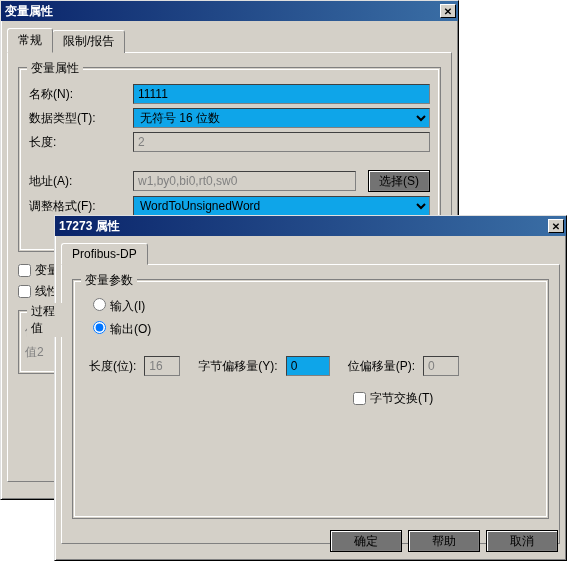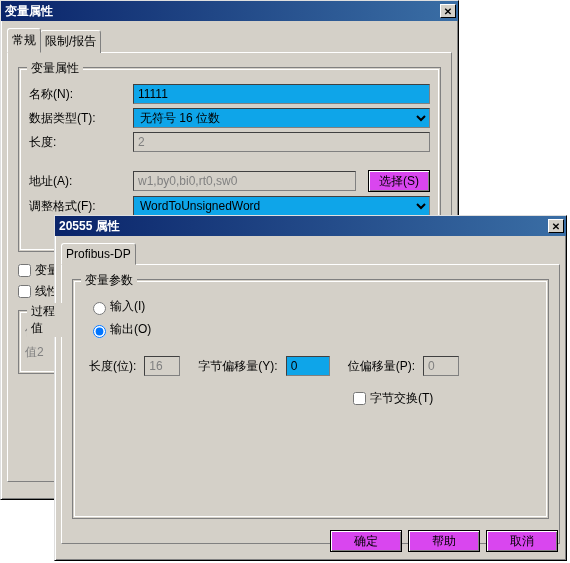--- a/index.html
+++ b/index.html
@@ -3,34 +3,34 @@
 <meta charset="utf-8">
 <style>
 *{box-sizing:border-box;margin:0;padding:0;font-family:"Microsoft YaHei","SimSun",Tahoma,sans-serif;font-size:12px}
 body{background:#fff;width:570px;height:563px;position:relative;overflow:hidden}
 .win{position:absolute;background:#d4d0c8;border:1px solid #000;border-top-color:#dfdfdf;border-left-color:#dfdfdf;box-shadow:inset 1px 1px 0 #fff,inset -1px -1px 0 #808080}
 .titlebar{background:linear-gradient(to right,#0a246a,#3a6ea5);height:20px;color:#fff;display:flex;align-items:center;padding:0 2px 0 4px;font-weight:bold}
 .titlebar .title{flex:1}
 .closebtn{width:16px;height:14px;background:#d4d0c8;border:1px solid #fff;border-right-color:#000;border-bottom-color:#000;display:flex;align-items:center;justify-content:center;color:#000;font-weight:bold;font-size:10px;line-height:9px;font-family:Arial}
 .body{padding:6px}
 .tabs{display:flex;position:relative;top:1px;z-index:2}
-.tab{padding:3px 4px;background:#d4d0c8;border:1px solid #fff;border-right-color:#808080;border-bottom:none;border-top-left-radius:3px;border-top-right-radius:3px;margin-right:-1px}
+.tab{padding:3px 10px;background:#d4d0c8;border:1px solid #fff;border-right-color:#808080;border-bottom:none;border-top-left-radius:3px;border-top-right-radius:3px;margin-right:-1px}
 .tab.inactive{border-top-color:#fff;border-left-color:#fff;background:#d4d0c8;margin-top:2px;padding-top:2px;padding-bottom:2px}
 .tab.active{background:#d4d0c8;border-bottom:1px solid #d4d0c8;position:relative;z-index:3}
 .tabpanel{border:1px solid #fff;border-right-color:#808080;border-bottom-color:#808080;background:#d4d0c8;padding:10px;height:430px;position:relative}
 .group{border:1px solid #808080;border-radius:0;padding:12px 10px 10px;margin:4px 0 10px;position:relative}
 .group::after{content:"";position:absolute;inset:1px;border:1px solid #fff;pointer-events:none}
 .group-title{position:absolute;top:-8px;left:8px;background:#d4d0c8;padding:0 4px;z-index:2}
 .row{display:flex;align-items:center;margin:4px 0;gap:12px}
 .lbl{width:92px}
 .txt{height:20px;background:#0ea5e9;border:1px solid #808080;border-top-color:#404040;border-left-color:#404040;padding:1px 4px;font-size:12px;flex:1;min-width:0;font-family:Tahoma,sans-serif}
 .txt[disabled]{background:#d4d0c8;color:#808080}
 select.txt{padding:0 2px}
-.btn{height:22px;min-width:72px;background:#d946ef;border:1px solid #000;box-shadow:inset 1px 1px 0 #fff,inset -1px -1px 0 #808080;padding:0 10px;text-align:center;cursor:pointer}
-.radio{display:flex;align-items:flex-end;gap:4px}
+.btn{height:22px;min-width:72px;background:#737373;border:1px solid #000;box-shadow:inset 1px 1px 0 #fff,inset -1px -1px 0 #808080;padding:0 10px;text-align:center;cursor:pointer}
+.radio{display:flex;align-items:flex-start;gap:4px}
 .chk{display:flex;align-items:center;gap:4px}
 #win1{left:0;top:0;width:459px;height:500px}
 #win2{left:54;top:215px;width:513px;height:346px}
 .btm{position:absolute;right:8px;bottom:8px;display:flex;gap:6px}
 .sep{height:10px}
 </style>
 </head>
 <body>
 
 <div class="win" id="win1">
@@ -86,21 +86,21 @@
         <div class="group-title">过程值</div>
         <div style="color:#808080;padding:2px 0">值1</div>
         <div style="color:#808080;padding:2px 0">值2</div>
       </div>
     </div>
   </div>
 </div>
 
 <div class="win" id="win2" style="left:54px">
   <div class="titlebar">
-    <span class="title">20555 属性</span>
+    <span class="title">17273 属性</span>
     <div class="closebtn">✕</div>
   </div>
   <div class="body">
     <div class="tabs">
       <div class="tab active">Profibus-DP</div>
     </div>
     <div class="tabpanel" style="height:280px">
       <div class="group" style="height:240px">
         <div class="group-title">变量参数</div>
         <div class="radio" style="margin:6px 10px">

